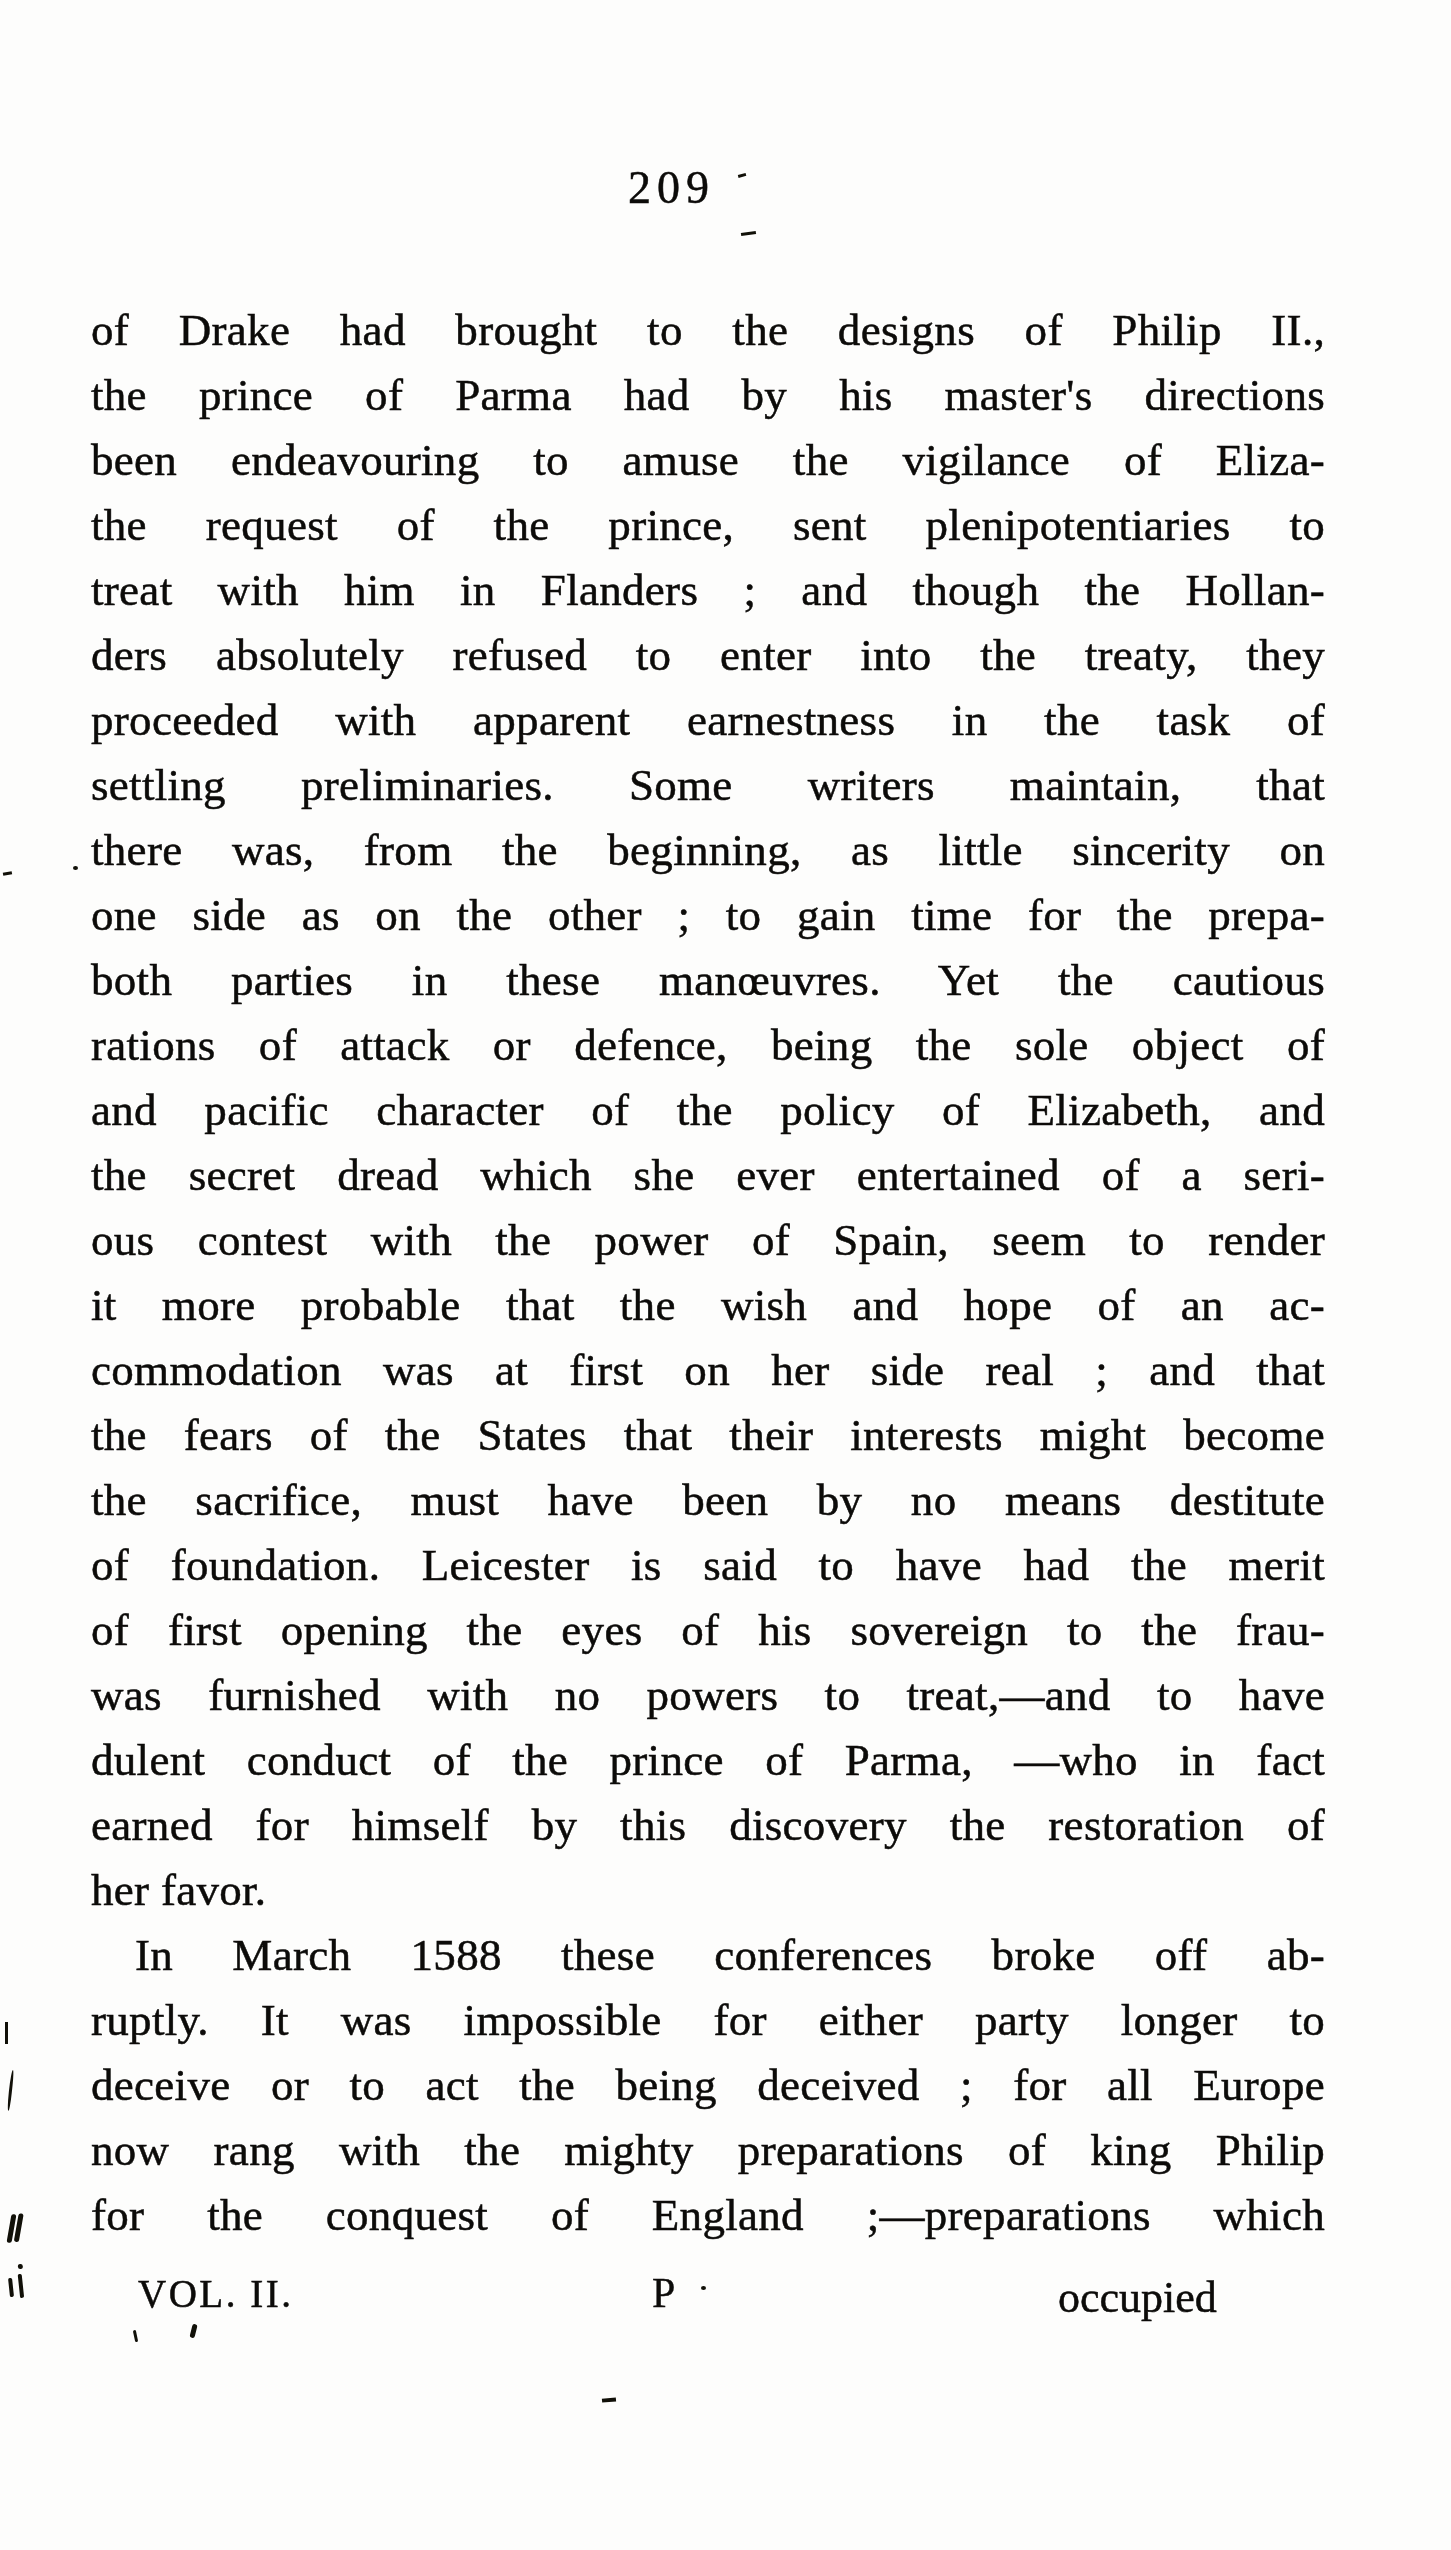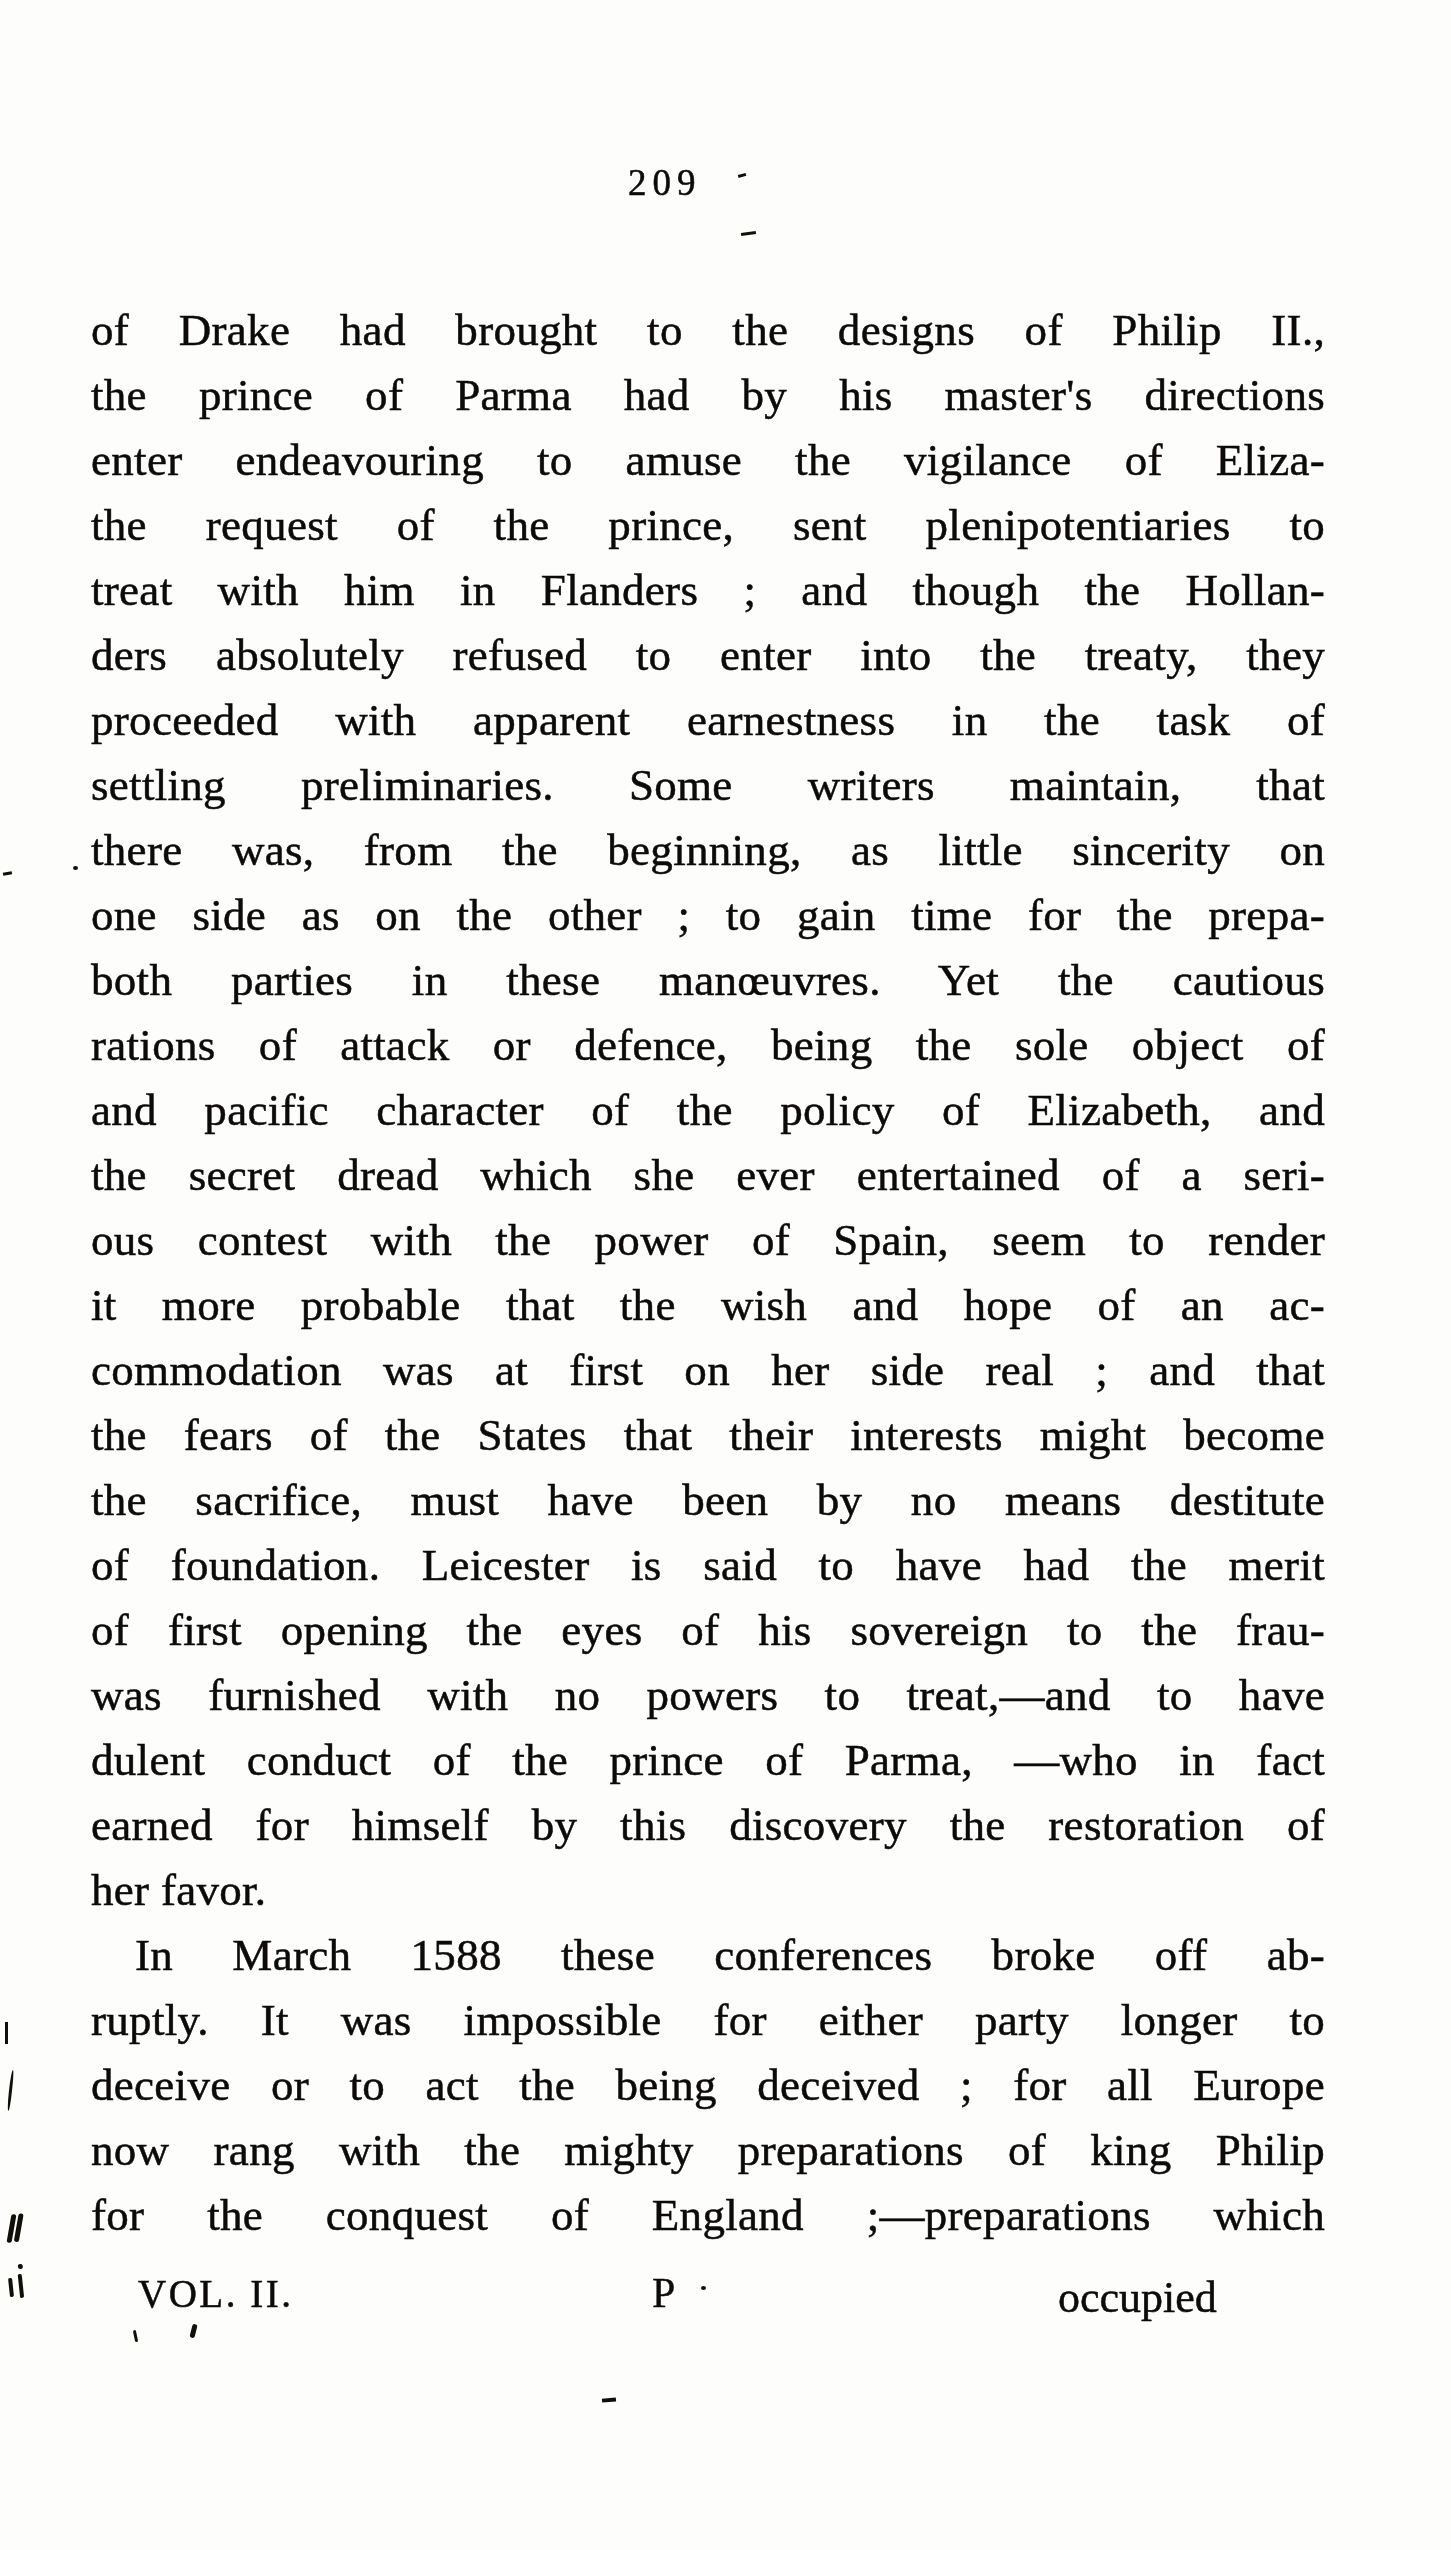--- a/index.html
+++ b/index.html
@@ -13,21 +13,21 @@
     height: 2550px;
     background: #fdfdfc;
     overflow: hidden;
     font-family: "Liberation Serif", "DejaVu Serif", serif;
     color: #0c0b09;
   }
   .page-number {
     position: absolute;
     left: 628px;
     top: 161px;
-    font-size: 37px;
+    font-size: 46px;
     letter-spacing: 6px;
     -webkit-text-stroke: 0.5px #0c0b09;
   }
   .text-block {
     position: absolute;
     left: 91px;
     top: 250px;
     width: 1234px;
     margin-top: 48px;
   }
@@ -103,21 +103,21 @@
 </head>
 <body>
 
 <div class="page">
 
   <div class="page-number">209</div>
 
   <div class="text-block">
     <div class="line">of Drake had brought to the designs of Philip II.,</div>
     <div class="line">the prince of Parma had by his master's directions</div>
-    <div class="line">enter endeavouring to amuse the vigilance of Eliza-</div>
+    <div class="line">been endeavouring to amuse the vigilance of Eliza-</div>
     <div class="line">the request of the prince, sent plenipotentiaries to</div>
     <div class="line">treat with him in Flanders ; and though the Hollan-</div>
     <div class="line">ders absolutely refused to enter into the treaty, they</div>
     <div class="line">proceeded with apparent earnestness in the task of</div>
     <div class="line">settling preliminaries.  Some writers maintain, that</div>
     <div class="line">there was, from the beginning, as little sincerity on</div>
     <div class="line">one side as on the other ; to gain time for the prepa-</div>
     <div class="line">both parties in these manœuvres.  Yet the cautious</div>
     <div class="line">rations of attack or defence, being the sole object of</div>
     <div class="line">and pacific character of the policy of Elizabeth, and</div>

